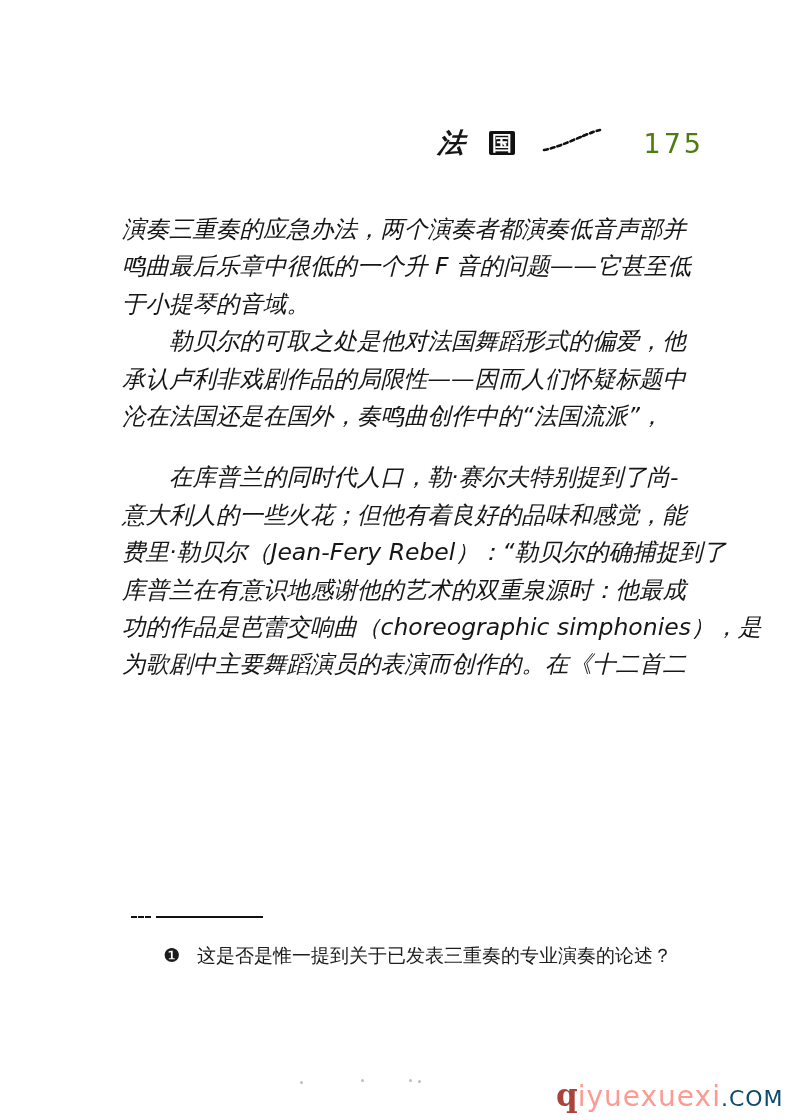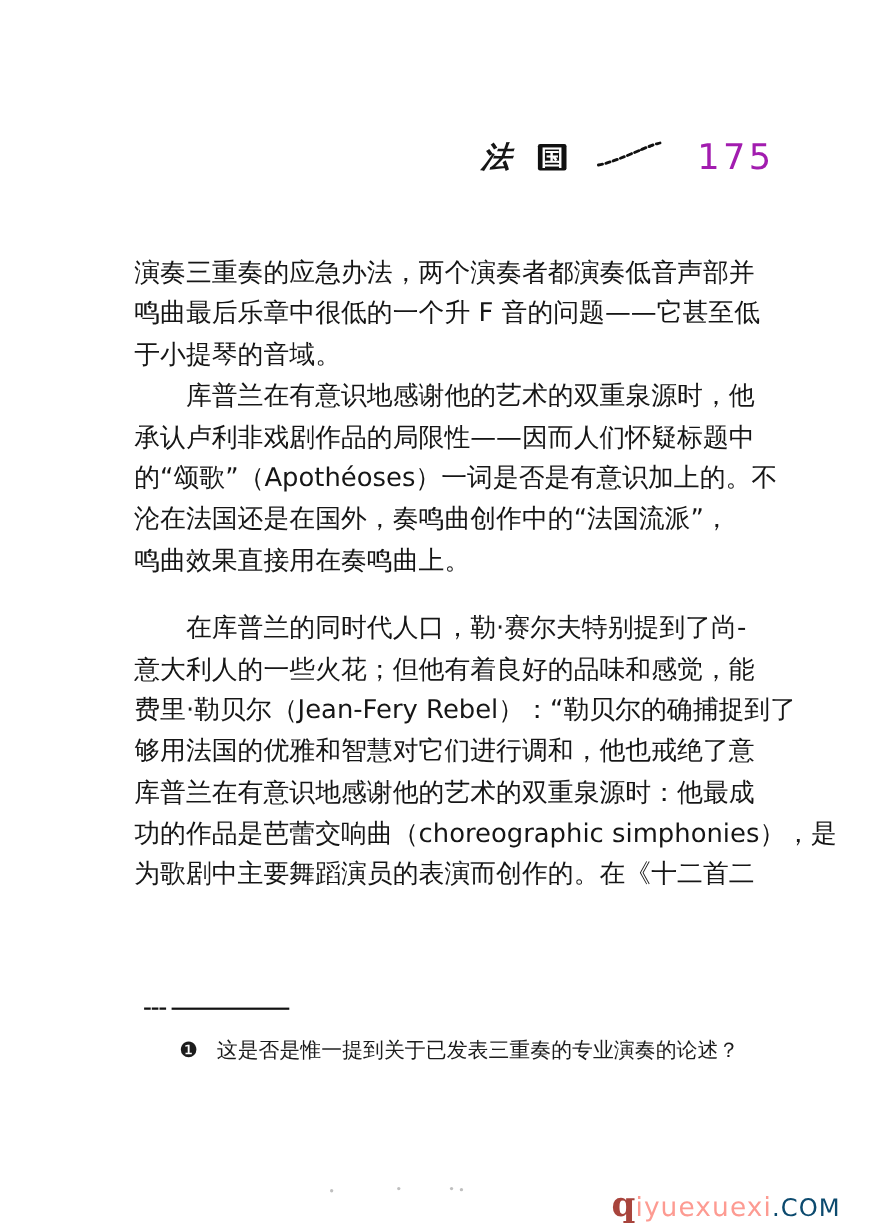--- a/index.html
+++ b/index.html
@@ -22,25 +22,25 @@
     transform:skewX(-6deg);letter-spacing:0;
   }
   .title-char2{
     display:inline-block;margin-left:24px;
     background:#111;color:#fff;
     font-size:20px;font-weight:bold;line-height:24px;
     width:26px;height:24px;text-align:center;border-radius:2px;
   }
   .flourish{margin-left:26px;}
   .page-number{
-    margin-left:auto;font-size:32px;letter-spacing:3px;color:#a21caf;
+    margin-left:auto;font-size:27px;letter-spacing:3px;color:#4d7c0f;
   }
   
   .text-block{
-    position:absolute;left:122px;top:229px;width:552px;
+    position:absolute;left:122px;top:211px;width:552px;font-style:italic;
   }
   .line{
     height:37.4px;line-height:37.4px;
     font-size:23.5px;
     text-align:justify;
     text-align-last:justify;
     white-space:nowrap;
     overflow:visible;
   }
   .line.end{text-align-last:left;}
@@ -61,21 +61,21 @@
   .footnote-marker{font-size:19px;margin-right:17px;}
   
   .watermark{
     position:absolute;left:556px;top:1080px;
     white-space:nowrap;line-height:30px;
   }
   .wm-lead{
     font-family:"DejaVu Serif","Liberation Serif",serif;
     font-weight:bold;font-size:31px;color:#a8443c;
   }
-  .wm-body{font-size:24px;color:#fd9b92;letter-spacing:1px;}
+  .wm-body{font-size:28px;color:#fd9b92;letter-spacing:1px;}
   .wm-suffix{font-size:22px;color:#0c4a6e;letter-spacing:1px;}
   
   .speck{position:absolute;background:#8a8a8a;width:3px;height:3px;border-radius:50%;opacity:.55;}
 </style>
 </head>
 <body>
 
 <div class="page">
 
   <div class="header">
@@ -87,29 +87,26 @@
         <path d="M30 13 l4 -2 M40 9 l4 -2 M49 6 l4 -2" fill="none" stroke="#111" stroke-width="1.4"></path>
       </svg>
     </span>
     <span class="page-number">175</span>
   </div>
 
   <div class="text-block">
     <div class="line">演奏三重奏的应急办法，两个演奏者都演奏低音声部并</div>
     <div class="line">鸣曲最后乐章中很低的一个升 F 音的问题——它甚至低</div>
     <div class="line end">于小提琴的音域。</div>
-    <div class="line indent">库普兰在有意识地感谢他的艺术的双重泉源时，他</div>
+    <div class="line indent">勒贝尔的可取之处是他对法国舞蹈形式的偏爱，他</div>
     <div class="line">承认卢利非戏剧作品的局限性——因而人们怀疑标题中</div>
-    <div class="line">的“颂歌”（Apothéoses）一词是否是有意识加上的。不</div>
     <div class="line end">沦在法国还是在国外，奏鸣曲创作中的“法国流派”，</div>
-    <div class="line end">鸣曲效果直接用在奏鸣曲上。</div>
     <div class="line indent para-gap">在库普兰的同时代人口，勒·赛尔夫特别提到了尚-</div>
     <div class="line">意大利人的一些火花；但他有着良好的品味和感觉，能</div>
     <div class="line">费里·勒贝尔（Jean-Fery Rebel）：“勒贝尔的确捕捉到了</div>
-    <div class="line">够用法国的优雅和智慧对它们进行调和，他也戒绝了意</div>
     <div class="line">库普兰在有意识地感谢他的艺术的双重泉源时：他最成</div>
     <div class="line">功的作品是芭蕾交响曲（choreographic simphonies），是</div>
     <div class="line">为歌剧中主要舞蹈演员的表演而创作的。在《十二首二</div>
   </div>
 
   <div class="footnote-rule">
     <span class="rule-dash"></span>
     <span class="rule-solid"></span>
   </div>
 

